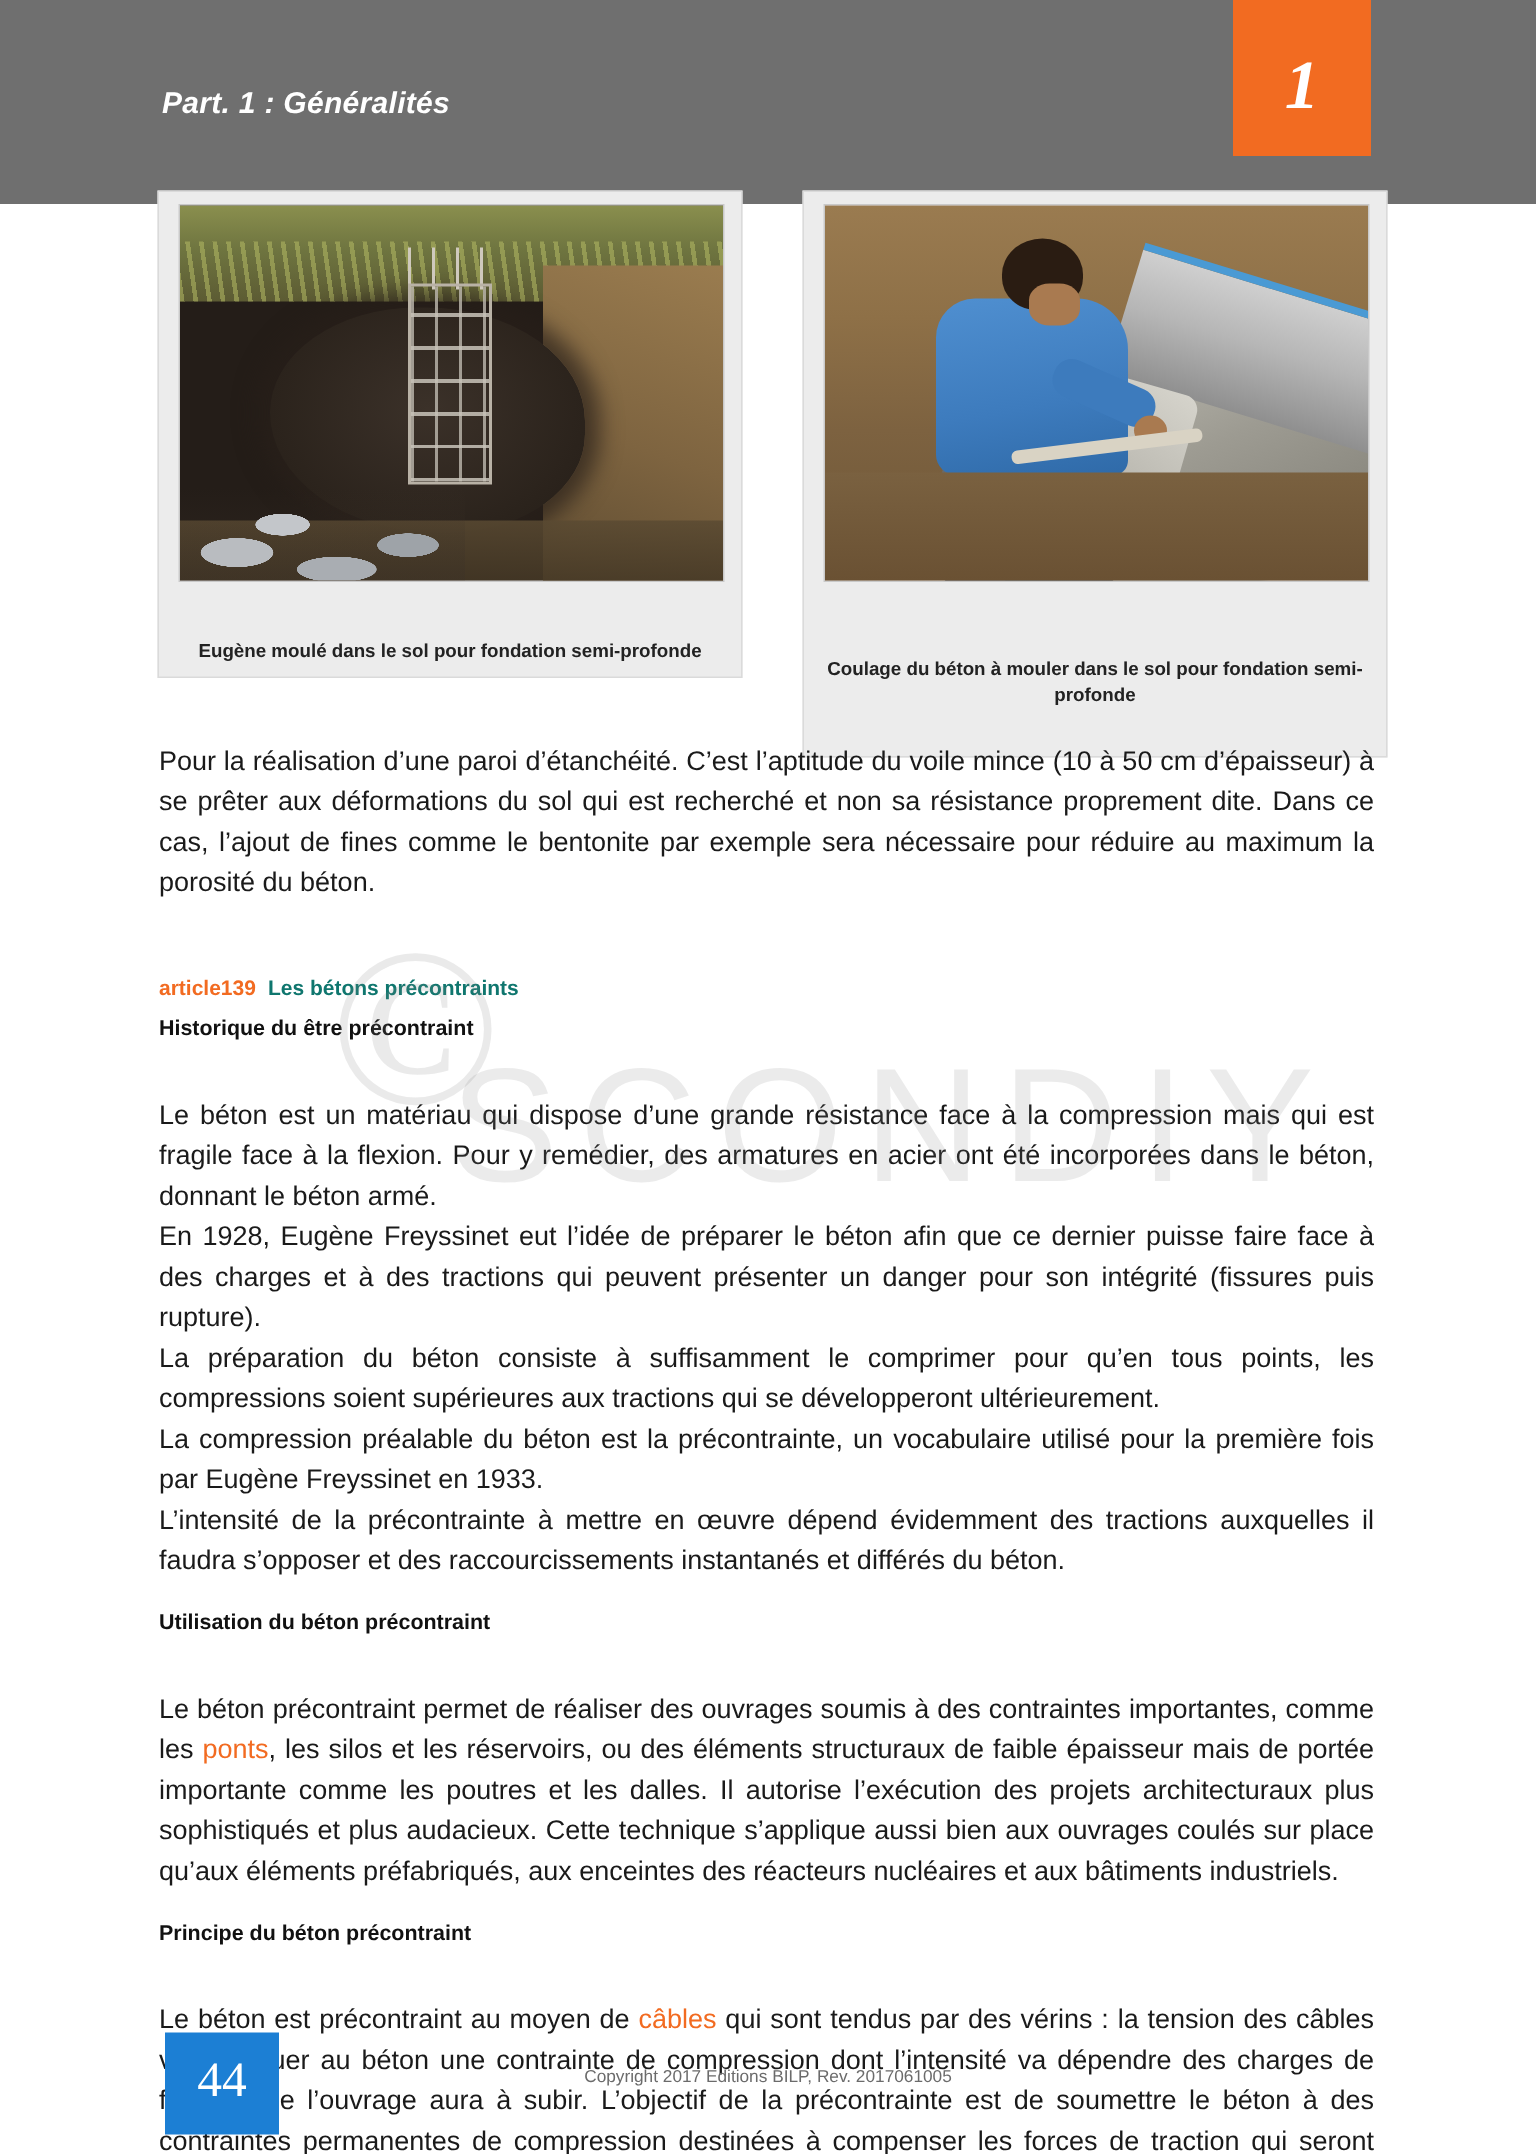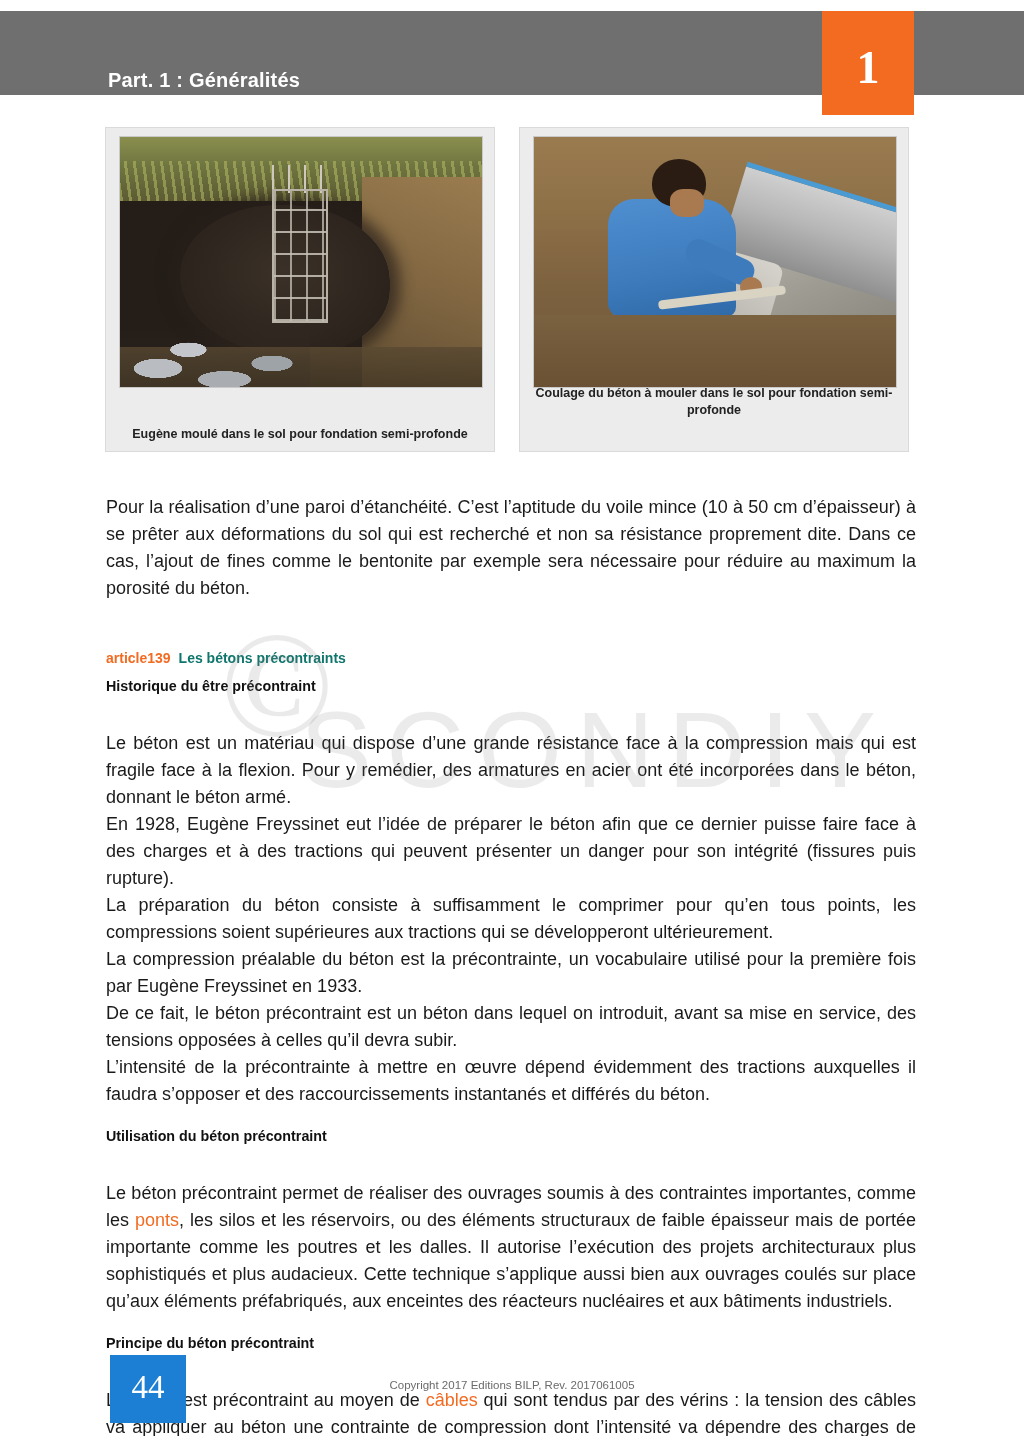--- a/index.html
+++ b/index.html
@@ -12,24 +12,25 @@
     background: #ffffff;
     font-family: "Liberation Sans", sans-serif;
     color: #1a1a1a;
     position: relative;
     overflow: hidden;
   }
 
   
   .header {
     position: absolute;
-    top: 11px; left: 0;
+    top: 0; left: 0;
     width: 1024px;
-    height: 84px;
+    height: 136px;
     background: #6f6f6f;
+    font-style: italic;
   }
   .header-title {
     position: absolute;
     left: 108px;
     top: 58px;
     font-size: 20px;
     font-weight: bold;
     color: #ffffff;
     letter-spacing: 0.2px;
   }
@@ -61,21 +62,21 @@
     height: 325px;
   }
   .figure {
     position: absolute;
     top: 0;
     background: #ececec;
     border: 1px solid #dadada;
     box-sizing: border-box;
   }
   .figure.left { left: 0; width: 390px; height: 325px; }
-  .figure.right { left: 414px; width: 390px; height: 325px; }
+  .figure.right { left: 430px; width: 390px; height: 378px; }
 
   .figure-img {
     position: absolute;
     left: 13px;
     top: 8px;
     width: 364px;
     height: 252px;
     overflow: hidden;
     border: 1px solid #c9c9c9;
     box-sizing: border-box;
@@ -371,21 +372,20 @@
 
   <h3 class="sub">Historique du être précontraint</h3>
 
   <div class="gap-md"></div>
 
   <p class="body para-block">
     <span class="ln">Le béton est un matériau qui dispose d’une grande résistance face à la compression mais qui est fragile face à la flexion. Pour y remédier, des armatures en acier ont été incorporées dans le béton, donnant le béton armé.</span>
     <span class="ln"> En 1928, Eugène Freyssinet eut l’idée de préparer le béton afin que ce dernier puisse faire face à des charges et à des tractions qui peuvent présenter un danger pour son intégrité (fissures puis rupture).</span>
     <span class="ln"> La préparation du béton consiste à suffisamment le comprimer pour qu’en tous points, les compressions soient supérieures aux tractions qui se développeront ultérieurement.</span>
     <span class="ln"> La compression préalable du béton est la précontrainte, un vocabulaire utilisé pour la première fois par Eugène Freyssinet en 1933.</span>
-    <span class="ln"> De ce fait, le béton précontraint est un béton dans lequel on introduit, avant sa mise en service, des tensions opposées à celles qu’il devra subir.</span>
     <span class="ln"> L’intensité de la précontrainte à mettre en œuvre dépend évidemment des tractions auxquelles il faudra s’opposer et des raccourcissements instantanés et différés du béton.</span>
   </p>
 
   <div class="gap-md"></div>
 
   <h3 class="sub">Utilisation du béton précontraint</h3>
 
   <div class="gap-md"></div>
 
   <p class="body"><span>Le béton précontraint permet de réaliser des ouvrages soumis à des contraintes importantes, comme les </span><span class="link">ponts</span><span>, les silos et les réservoirs, ou des éléments structuraux de faible épaisseur mais de portée importante comme les poutres et les dalles. Il autorise l’exécution des projets architecturaux plus sophistiqués et plus audacieux. Cette technique s’applique aussi bien aux ouvrages coulés sur place qu’aux éléments préfabriqués, aux enceintes des réacteurs nucléaires et aux bâtiments industriels.</span></p>

